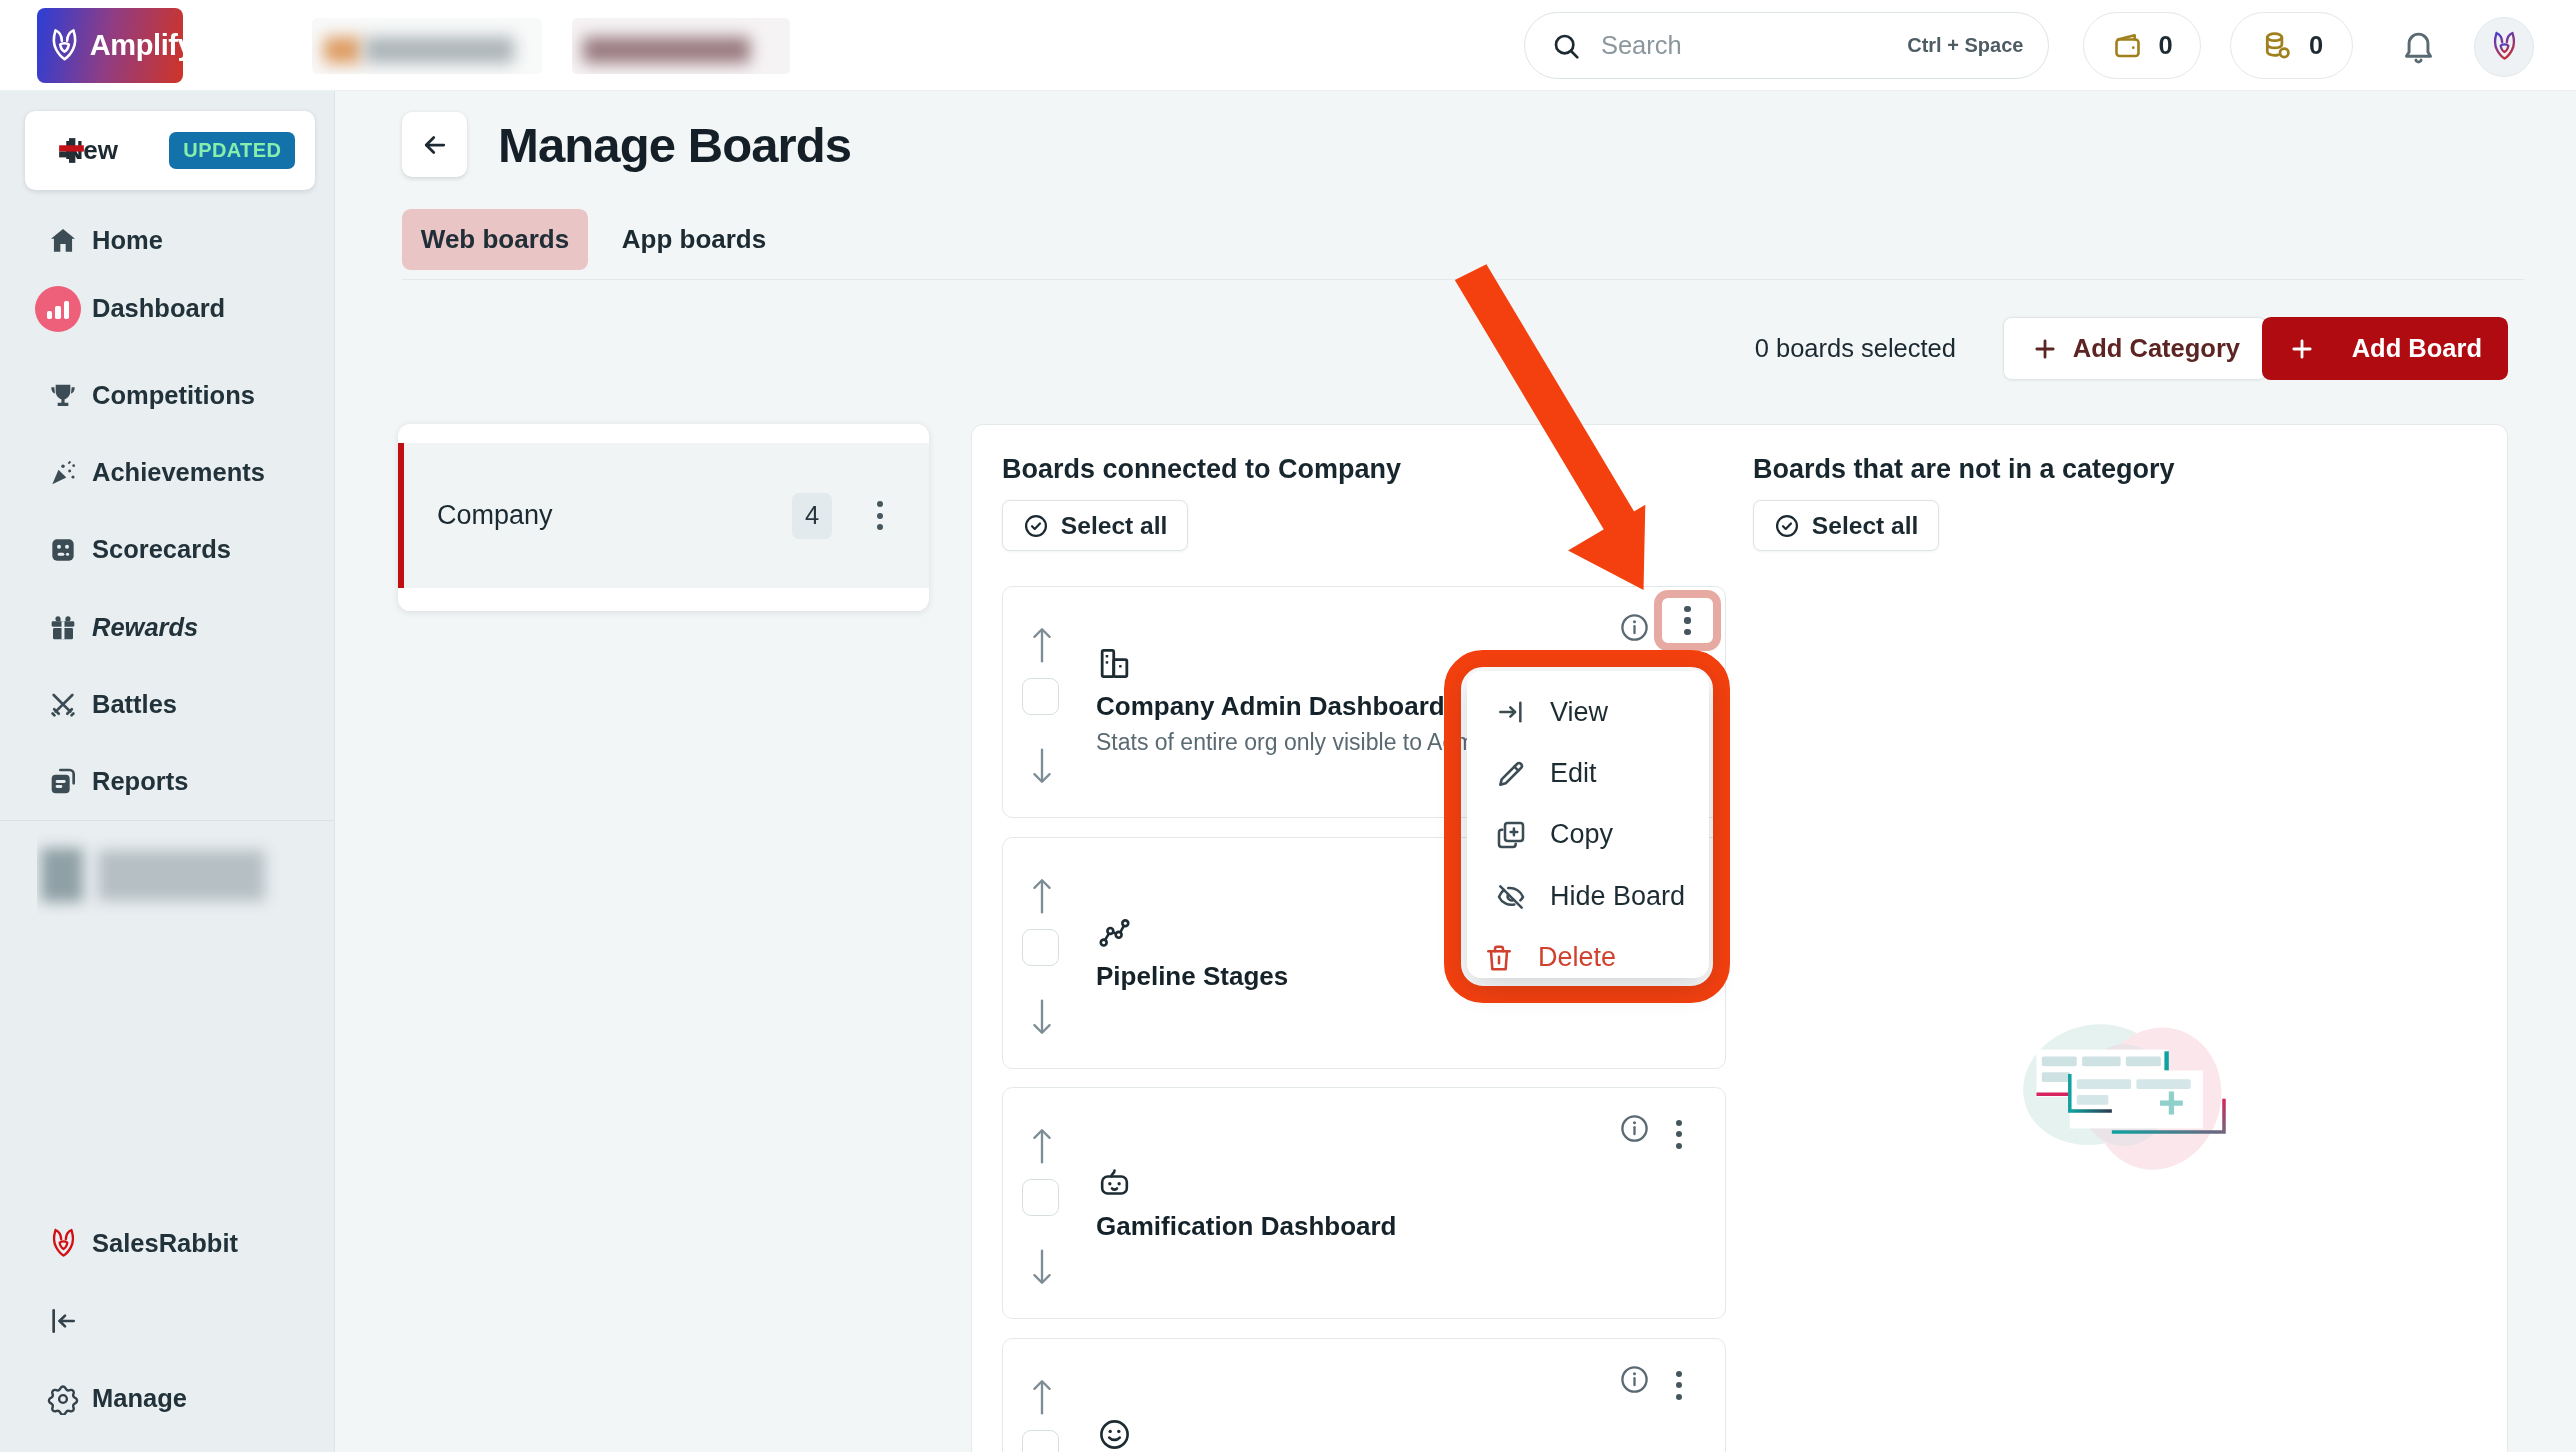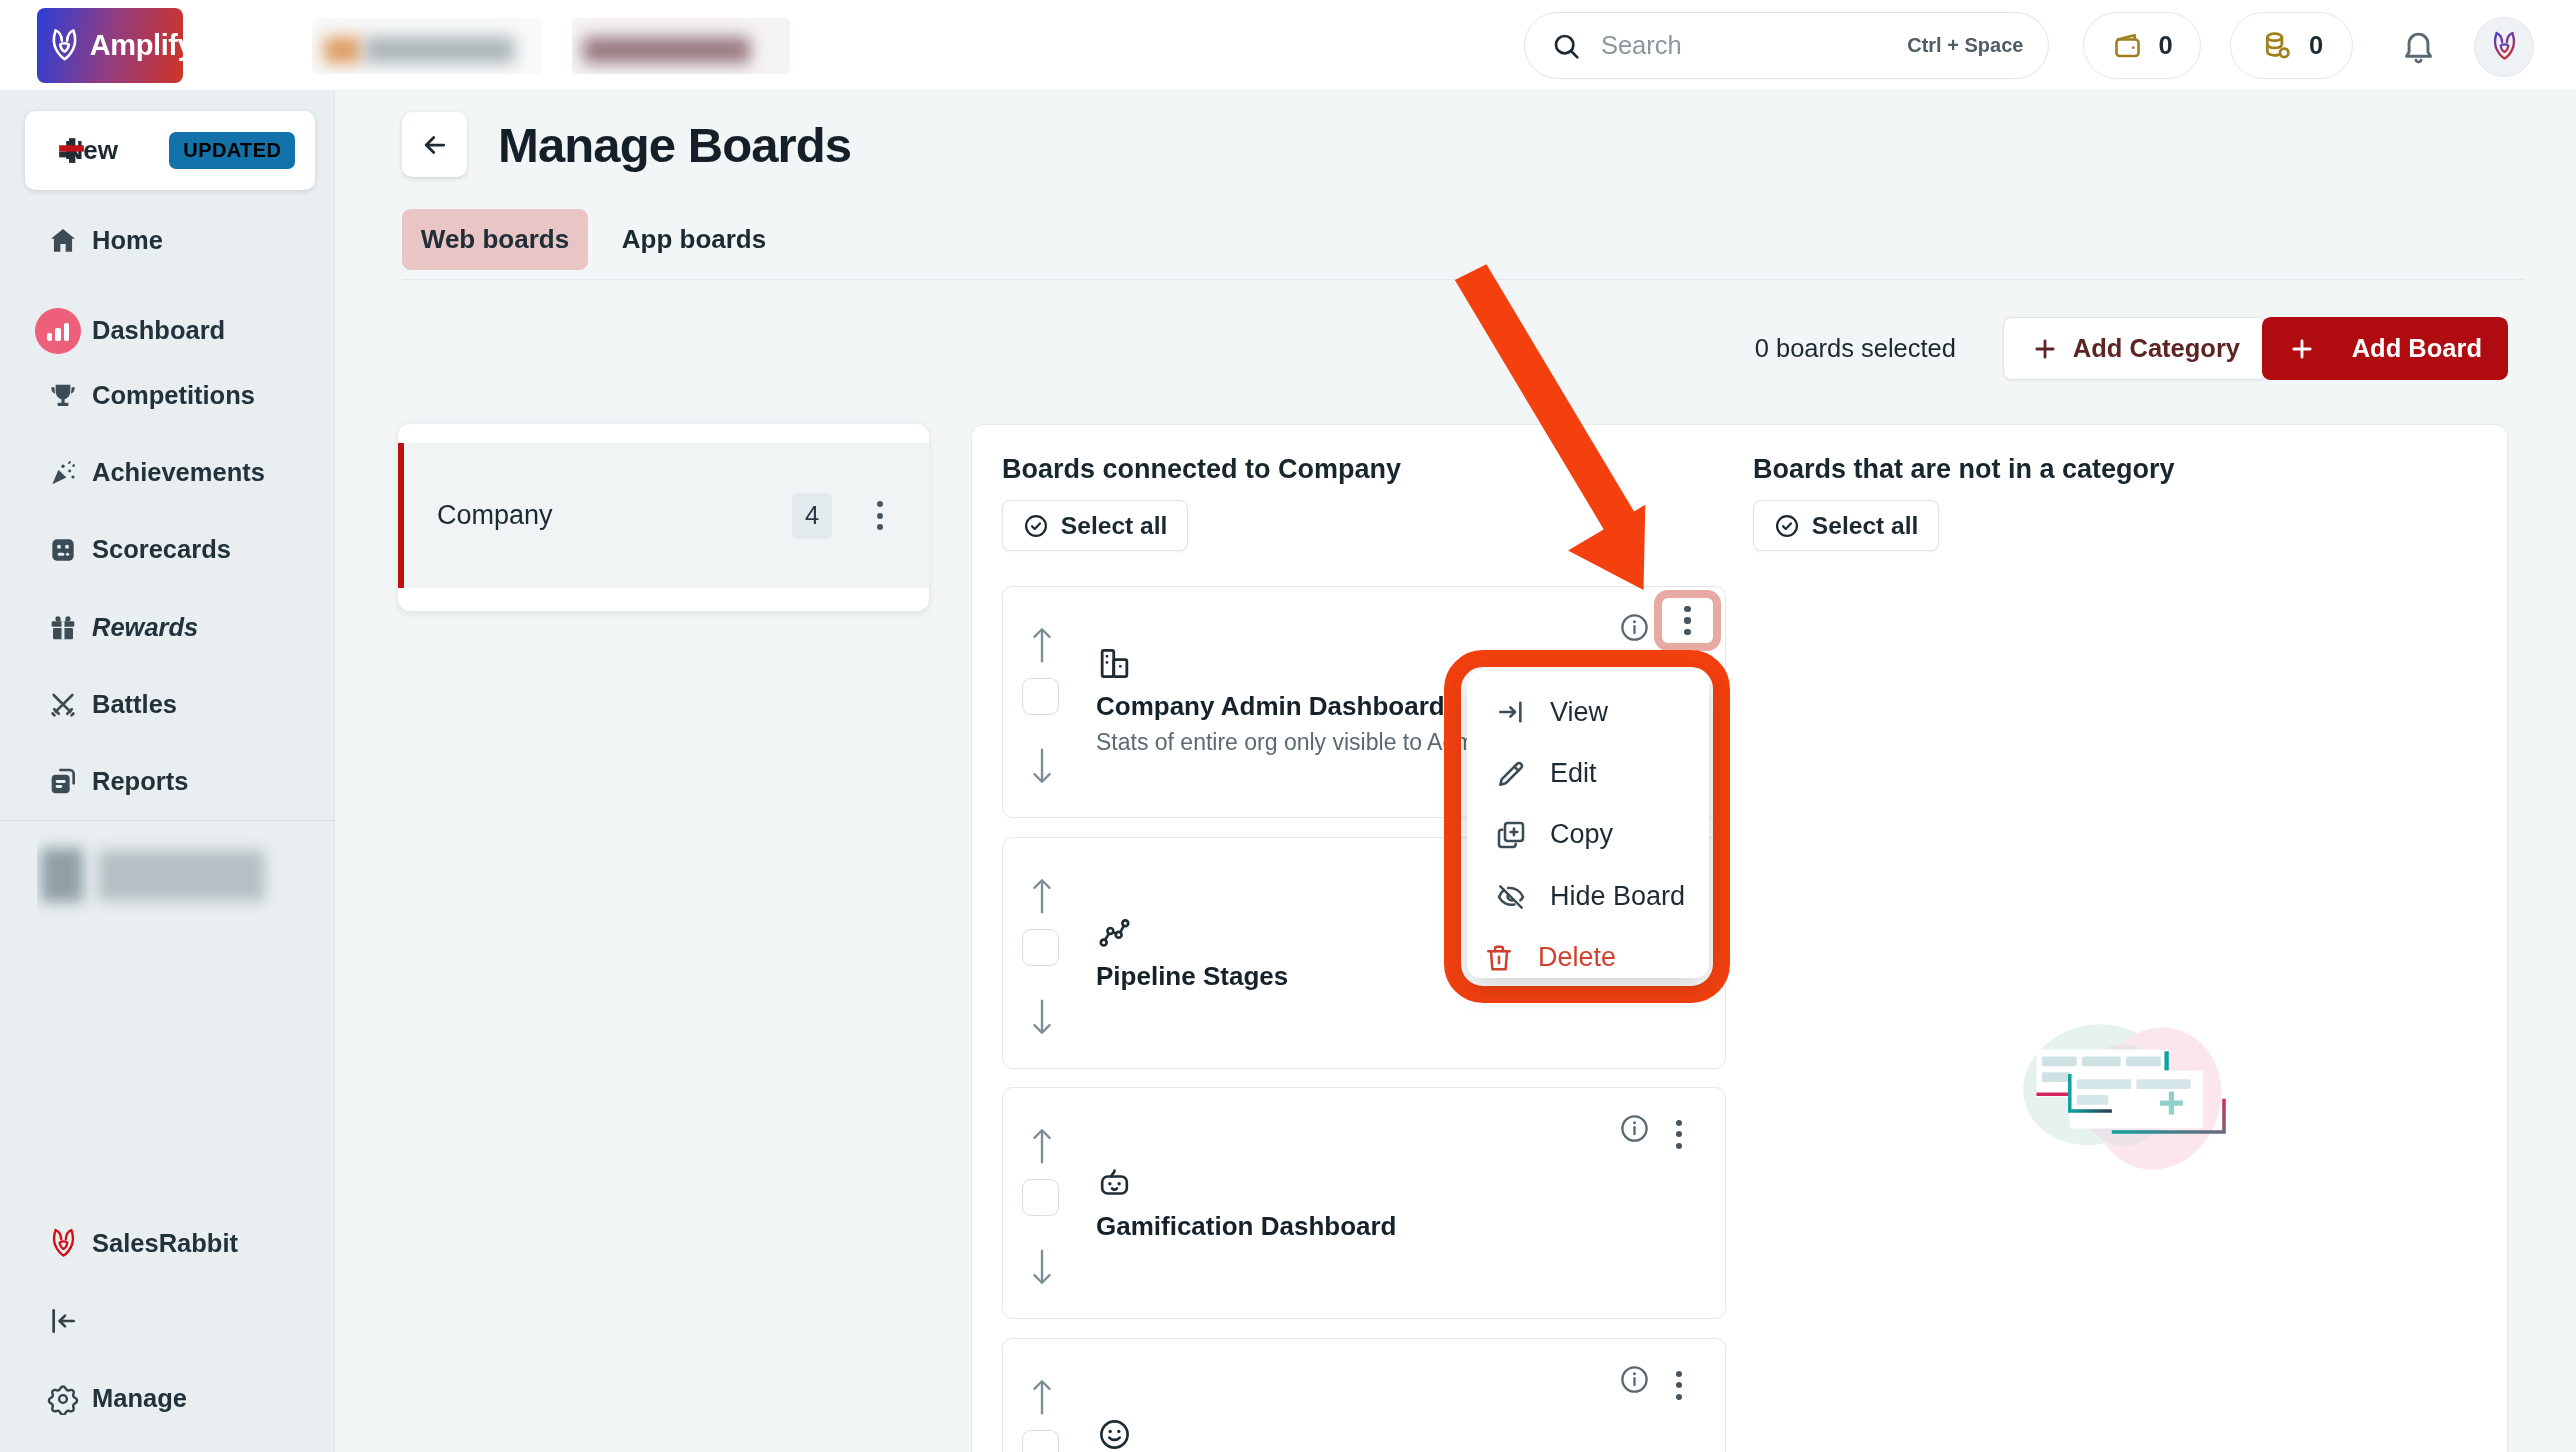--- a/index.html
+++ b/index.html
@@ -22,21 +22,21 @@
   .pill{top:12.3px;height:67px;border:1.8px solid #e2e8ea;border-radius:35px;background:#fff;
         display:flex;align-items:center;justify-content:center;gap:14px;box-sizing:border-box;}
   .pill-num{font-size:25.5px;font-weight:700;color:#1d2a32;}
   .avatar{left:2474px;top:16.7px;width:58px;height:58px;border-radius:50%;background:#eef2f4;
           border:0.9px solid #e2e8ea;display:flex;align-items:center;justify-content:center;}
   
   .sidebar{left:0;top:90px;width:334px;height:1362px;background:#e9eef0;border-right:0.9px solid #dee5e7;z-index:30;}
   .new-card{left:24.6px;top:21px;width:290px;height:79px;background:#fff;border-radius:10.5px;
             box-shadow:0 1.8px 5.3px rgba(20,40,50,.12);display:flex;align-items:center;}
   .new-label{font-size:26px;font-weight:600;color:#1d2a32;margin-left:40px;}
-  .new-badge{position:absolute;right:19.3px;background:#1372aa;color:#000000;font-size:20px;font-weight:700;
+  .new-badge{position:absolute;right:19.3px;background:#1372aa;color:#86efac;font-size:20px;font-weight:700;
              letter-spacing:0.4px;border-radius:7px;padding:7px 14px;}
   .nav-item{left:0;width:334px;height:77px;display:flex;align-items:center;cursor:pointer;}
   .nav-icon{position:absolute;left:40px;width:46px;display:flex;justify-content:center;}
   .nav-label{position:absolute;left:92px;font-size:25.5px;font-weight:600;color:#22323b;}
   .dash-circle{width:46px;height:46px;border-radius:50%;background:#ee5f79;display:flex;align-items:flex-end;
                justify-content:center;gap:3.5px;padding-bottom:12.3px;box-sizing:border-box;}
   .dash-bar{width:5.3px;background:#fff;border-radius:1.8px;}
   .side-divider{left:0;top:730px;width:334px;height:0.9px;background:#d9e1e3;}
   .side-blur{left:37px;top:742px;width:263px;height:84px;overflow:hidden;}
   .side-blur>div{position:absolute;filter:blur(7px);}
@@ -185,21 +185,21 @@
 
   <div class="abs nav-item" style="top:112px;">
     <span class="nav-icon">
       <svg width="32" height="32" viewBox="0 0 24 24">
           <path d="M12 3 L3 10.4 H5.2 V20 H10 V14.2 H14 V20 H18.8 V10.4 H21 Z" fill="#3c4c54"></path>
         </svg>
     </span>
     <span class="nav-label">Home</span>
   </div>
 
-  <div class="abs nav-item" style="top:202px;padding-left:40px;">
+  <div class="abs nav-item" style="top:180px;padding-left:40px;">
     <span class="nav-icon" style="left:35px;">
       <div class="dash-circle">
         <span class="dash-bar" style="height:8px;"></span>
         <span class="dash-bar" style="height:13px;"></span>
         <span class="dash-bar" style="height:18.4px;"></span>
       </div>
     </span>
     <span class="nav-label">Dashboard</span>
   </div>
 

